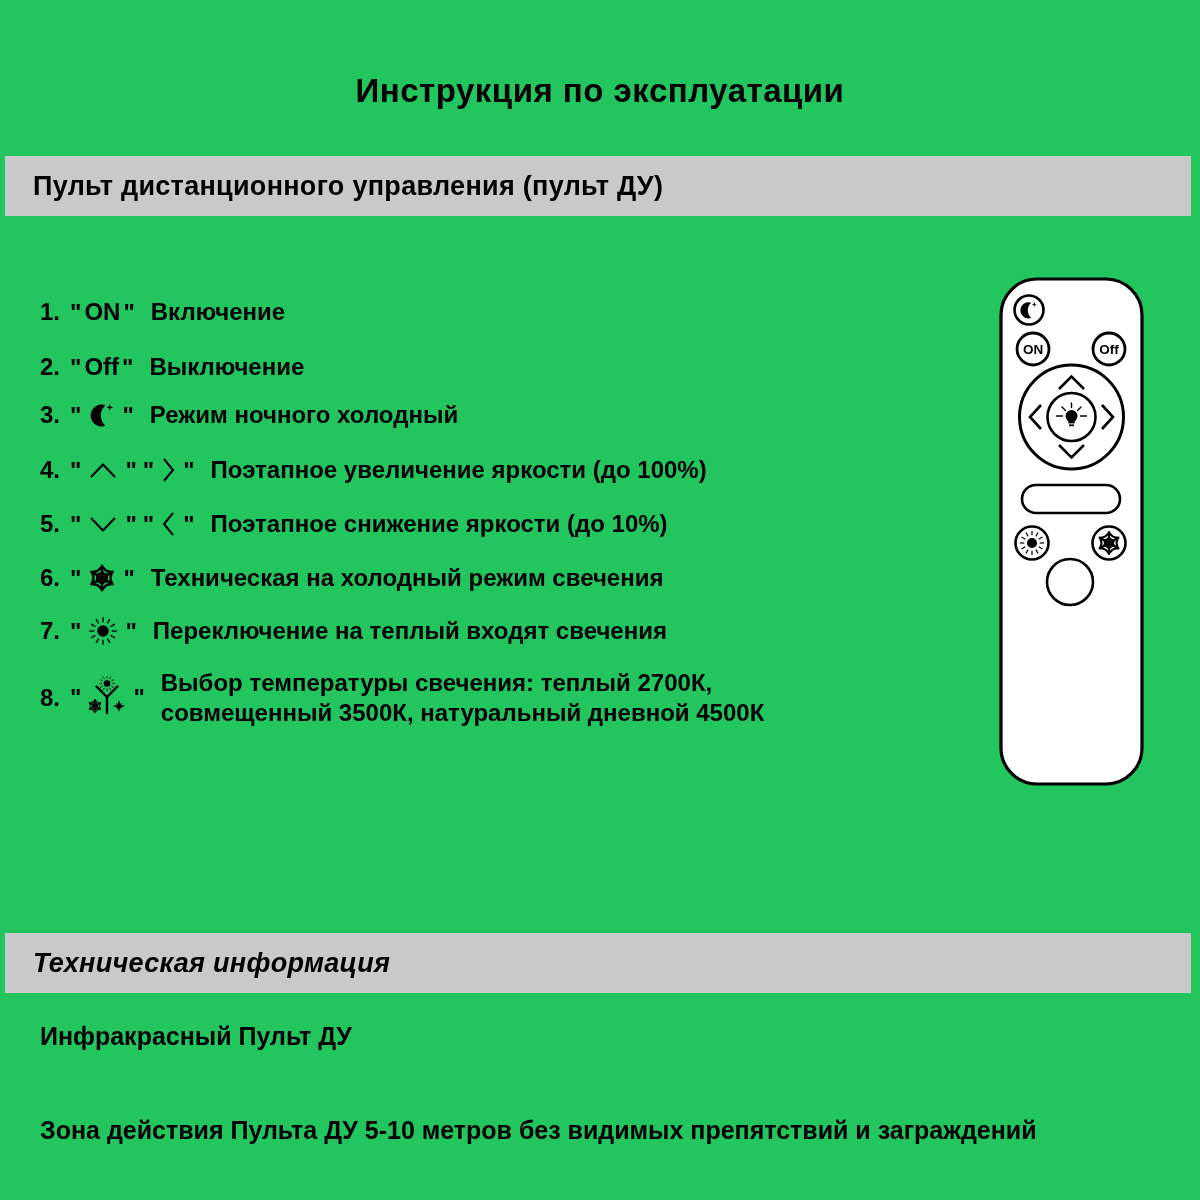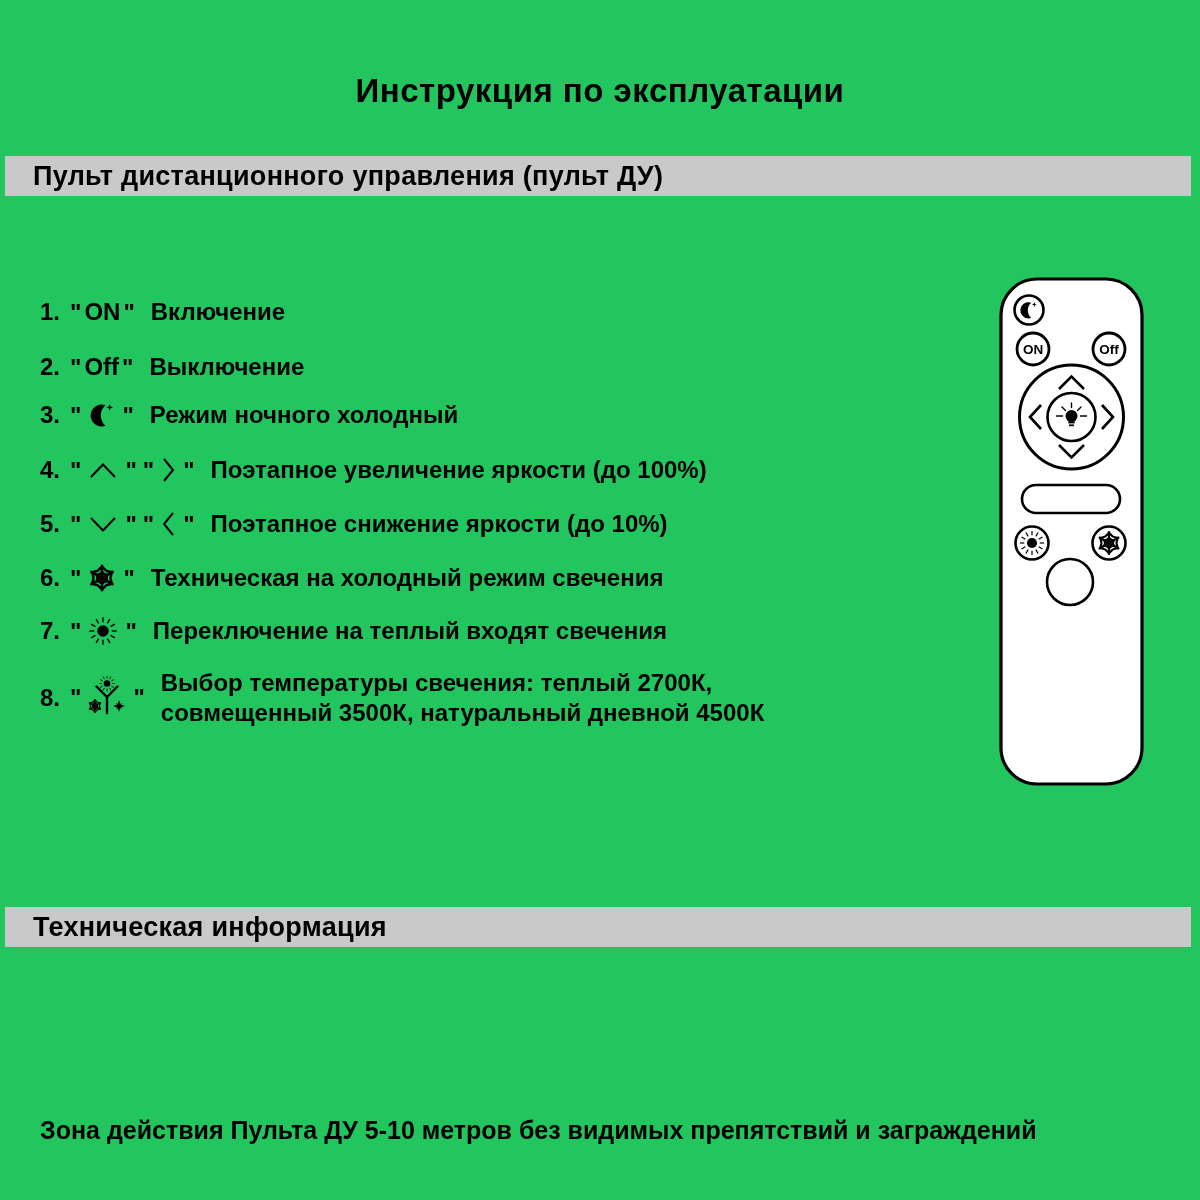--- a/index.html
+++ b/index.html
@@ -6,28 +6,28 @@
   .page{
     position:relative;width:1200px;height:1200px;background:#22c55e;
     font-family:"Liberation Sans",sans-serif;font-weight:bold;color:#000;
     overflow:hidden;
   }
   .page-title{
     position:absolute;top:72px;left:0;width:100%;text-align:center;
     font-size:33px;font-weight:bold;margin:0;letter-spacing:0.5px;
   }
   .section-bar{
-    position:absolute;left:5px;width:1186px;height:40px;
+    position:absolute;left:5px;width:1186px;height:60px;
     background:#c9c9c9;display:flex;align-items:center;
   }
   .section-bar .bar-text{
     padding-left:28px;font-size:27px;font-weight:bold;letter-spacing:0.3px;
   }
   #bar-remote{top:156px;}
-  #bar-tech{top:907px;}
+  #bar-tech{top:933px;font-style:italic;}
   #instruction-list{position:absolute;left:0;top:0;width:960px;}
   .instr-row{
     position:absolute;left:40px;font-size:24px;line-height:30px;white-space:nowrap;
   }
   .instr-row .num{display:inline-block;min-width:30px;vertical-align:middle;}
   .instr-row .tok{vertical-align:middle;margin-right:6px;}
   .instr-row .q{vertical-align:middle;}
   .instr-row .tok-text{margin:0 3px;vertical-align:middle;}
   .instr-row .icon-wrap{display:inline-block;margin:0 7px;vertical-align:middle;line-height:0;}
   .instr-row .icon-wrap svg{display:inline-block;vertical-align:middle;}
@@ -216,15 +216,16 @@
       </g>
 
       <circle cx="71" cy="305" r="23" fill="#fff" stroke="#000" stroke-width="2.6"></circle>
     </svg>
   </div>
 
   <div class="section-bar" id="bar-tech">
     <span class="bar-text">Техническая информация</span>
   </div>
 
+  <div class="tech-line" id="tech-line-0">Инфракрасный Пульт ДУ</div>
   <div class="tech-line" id="tech-line-2">Зона действия Пульта ДУ 5-10 метров без видимых препятствий и заграждений</div>
 
 </div>
 
 </body></html>

